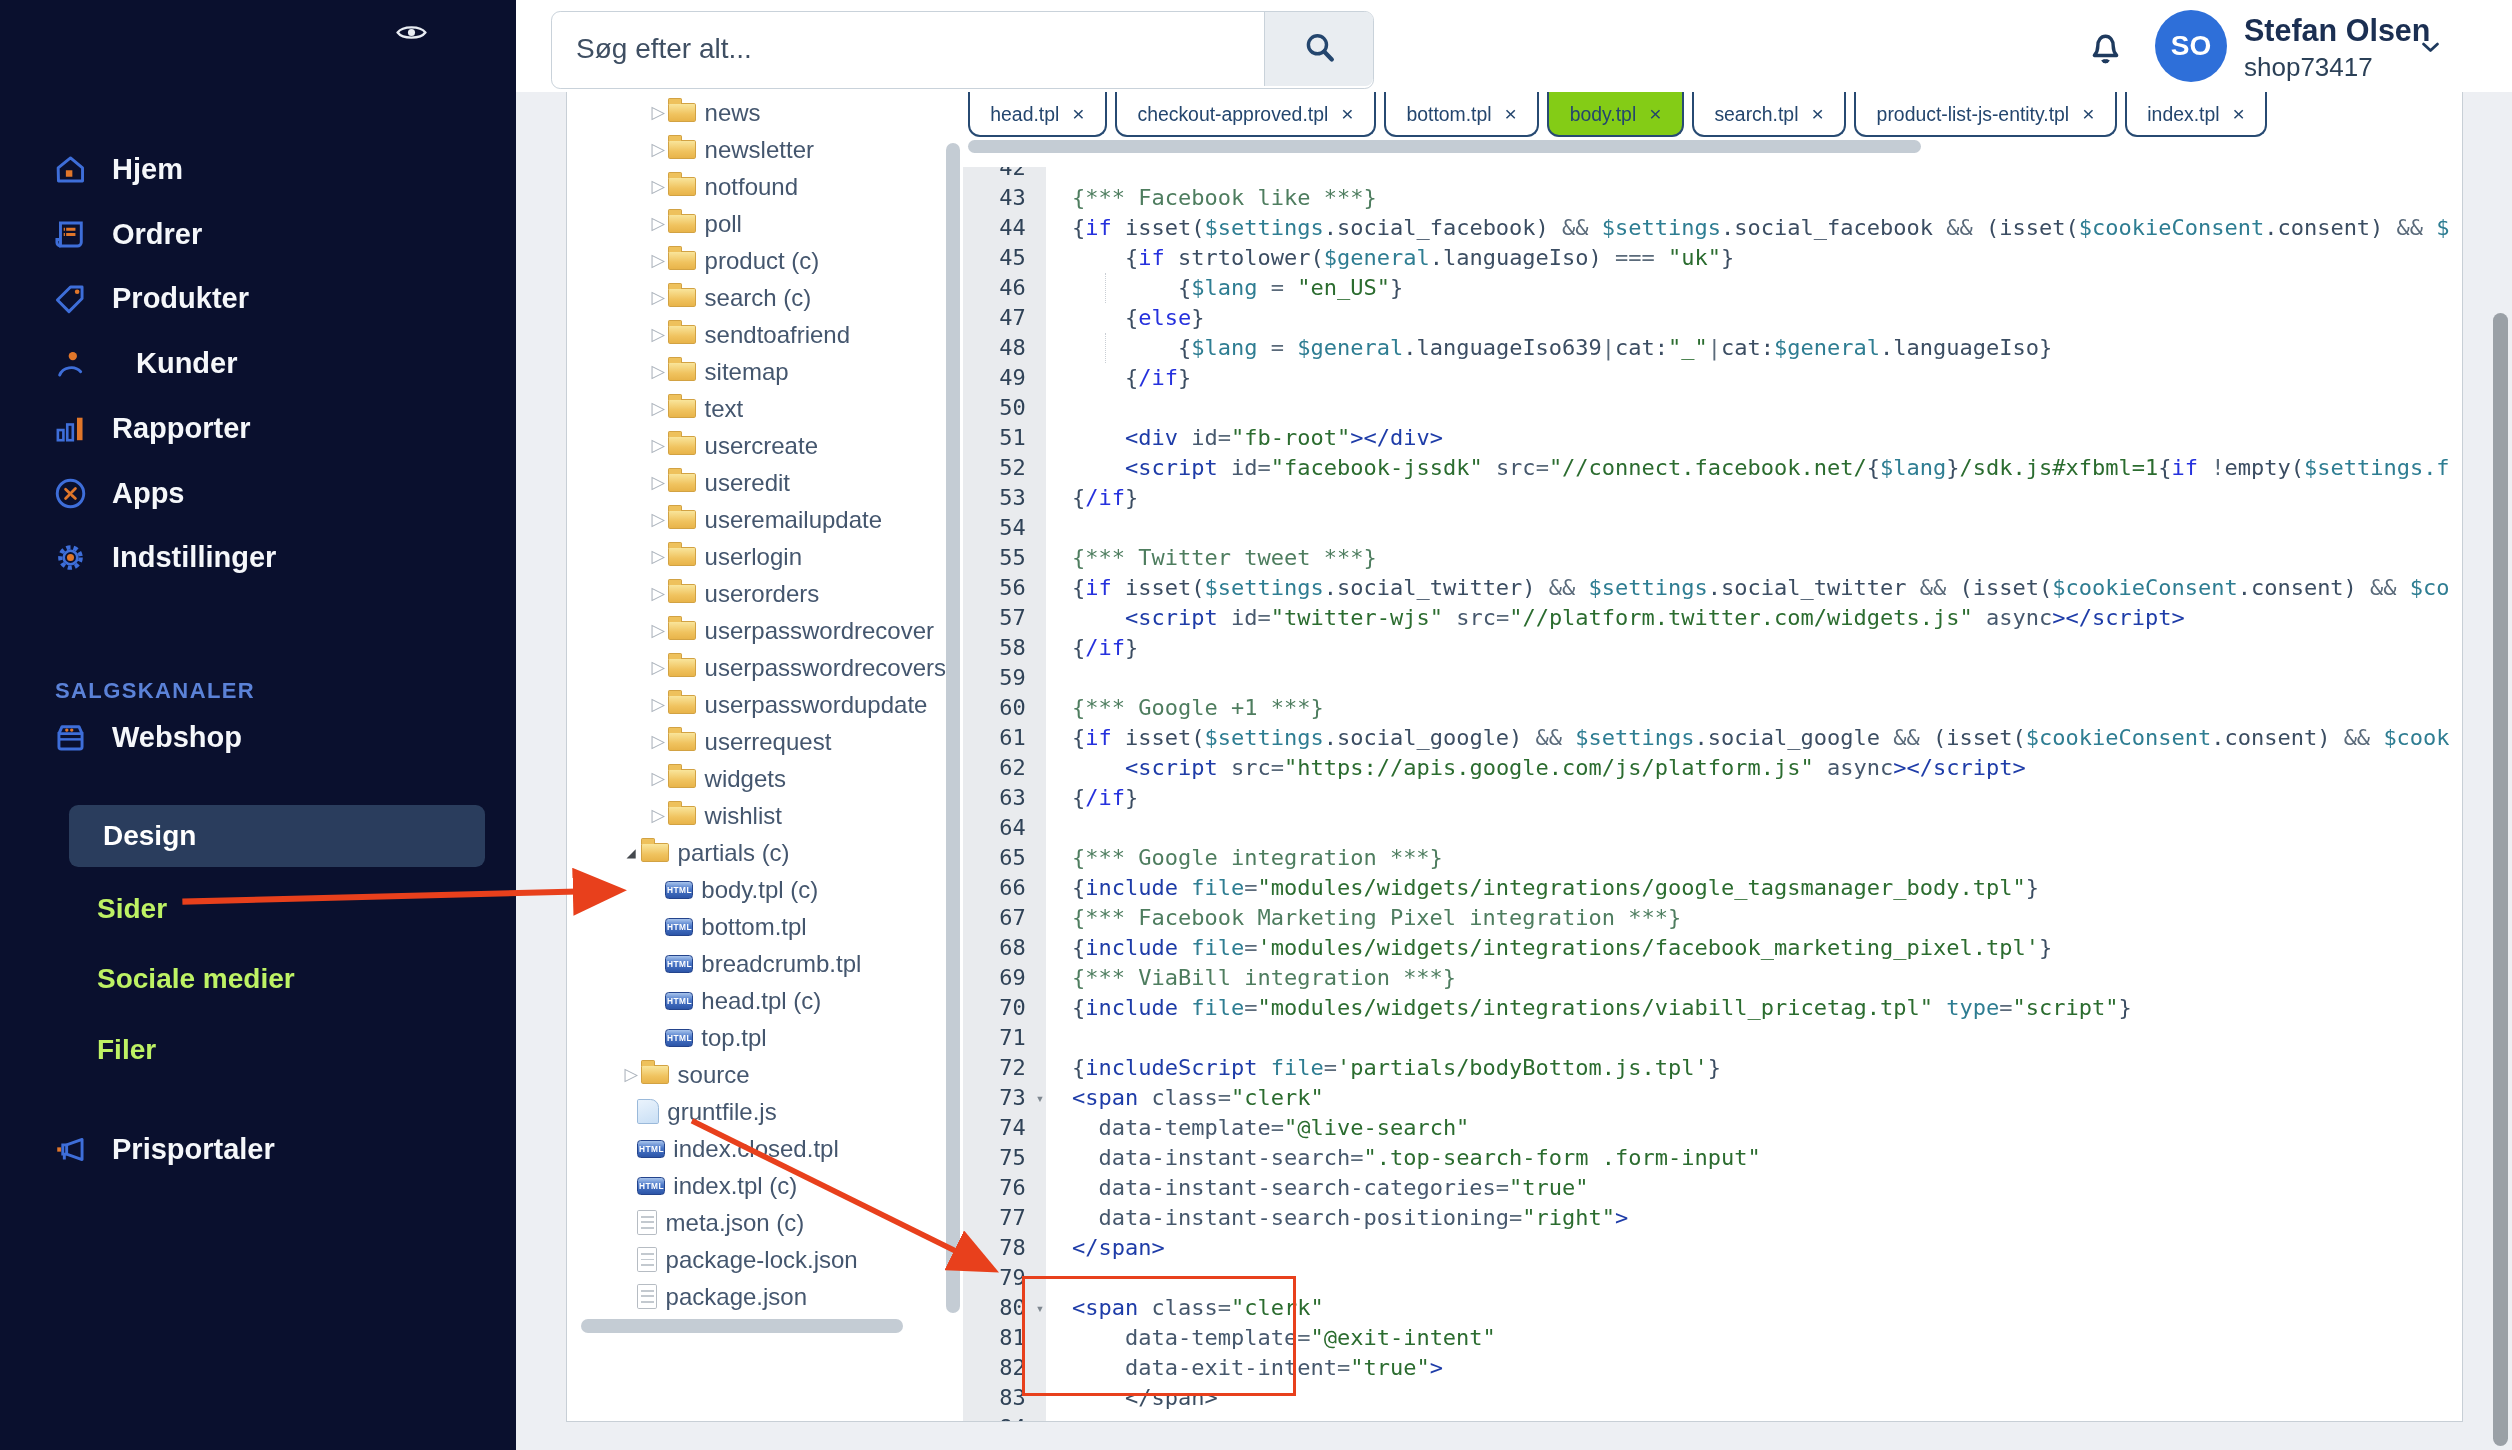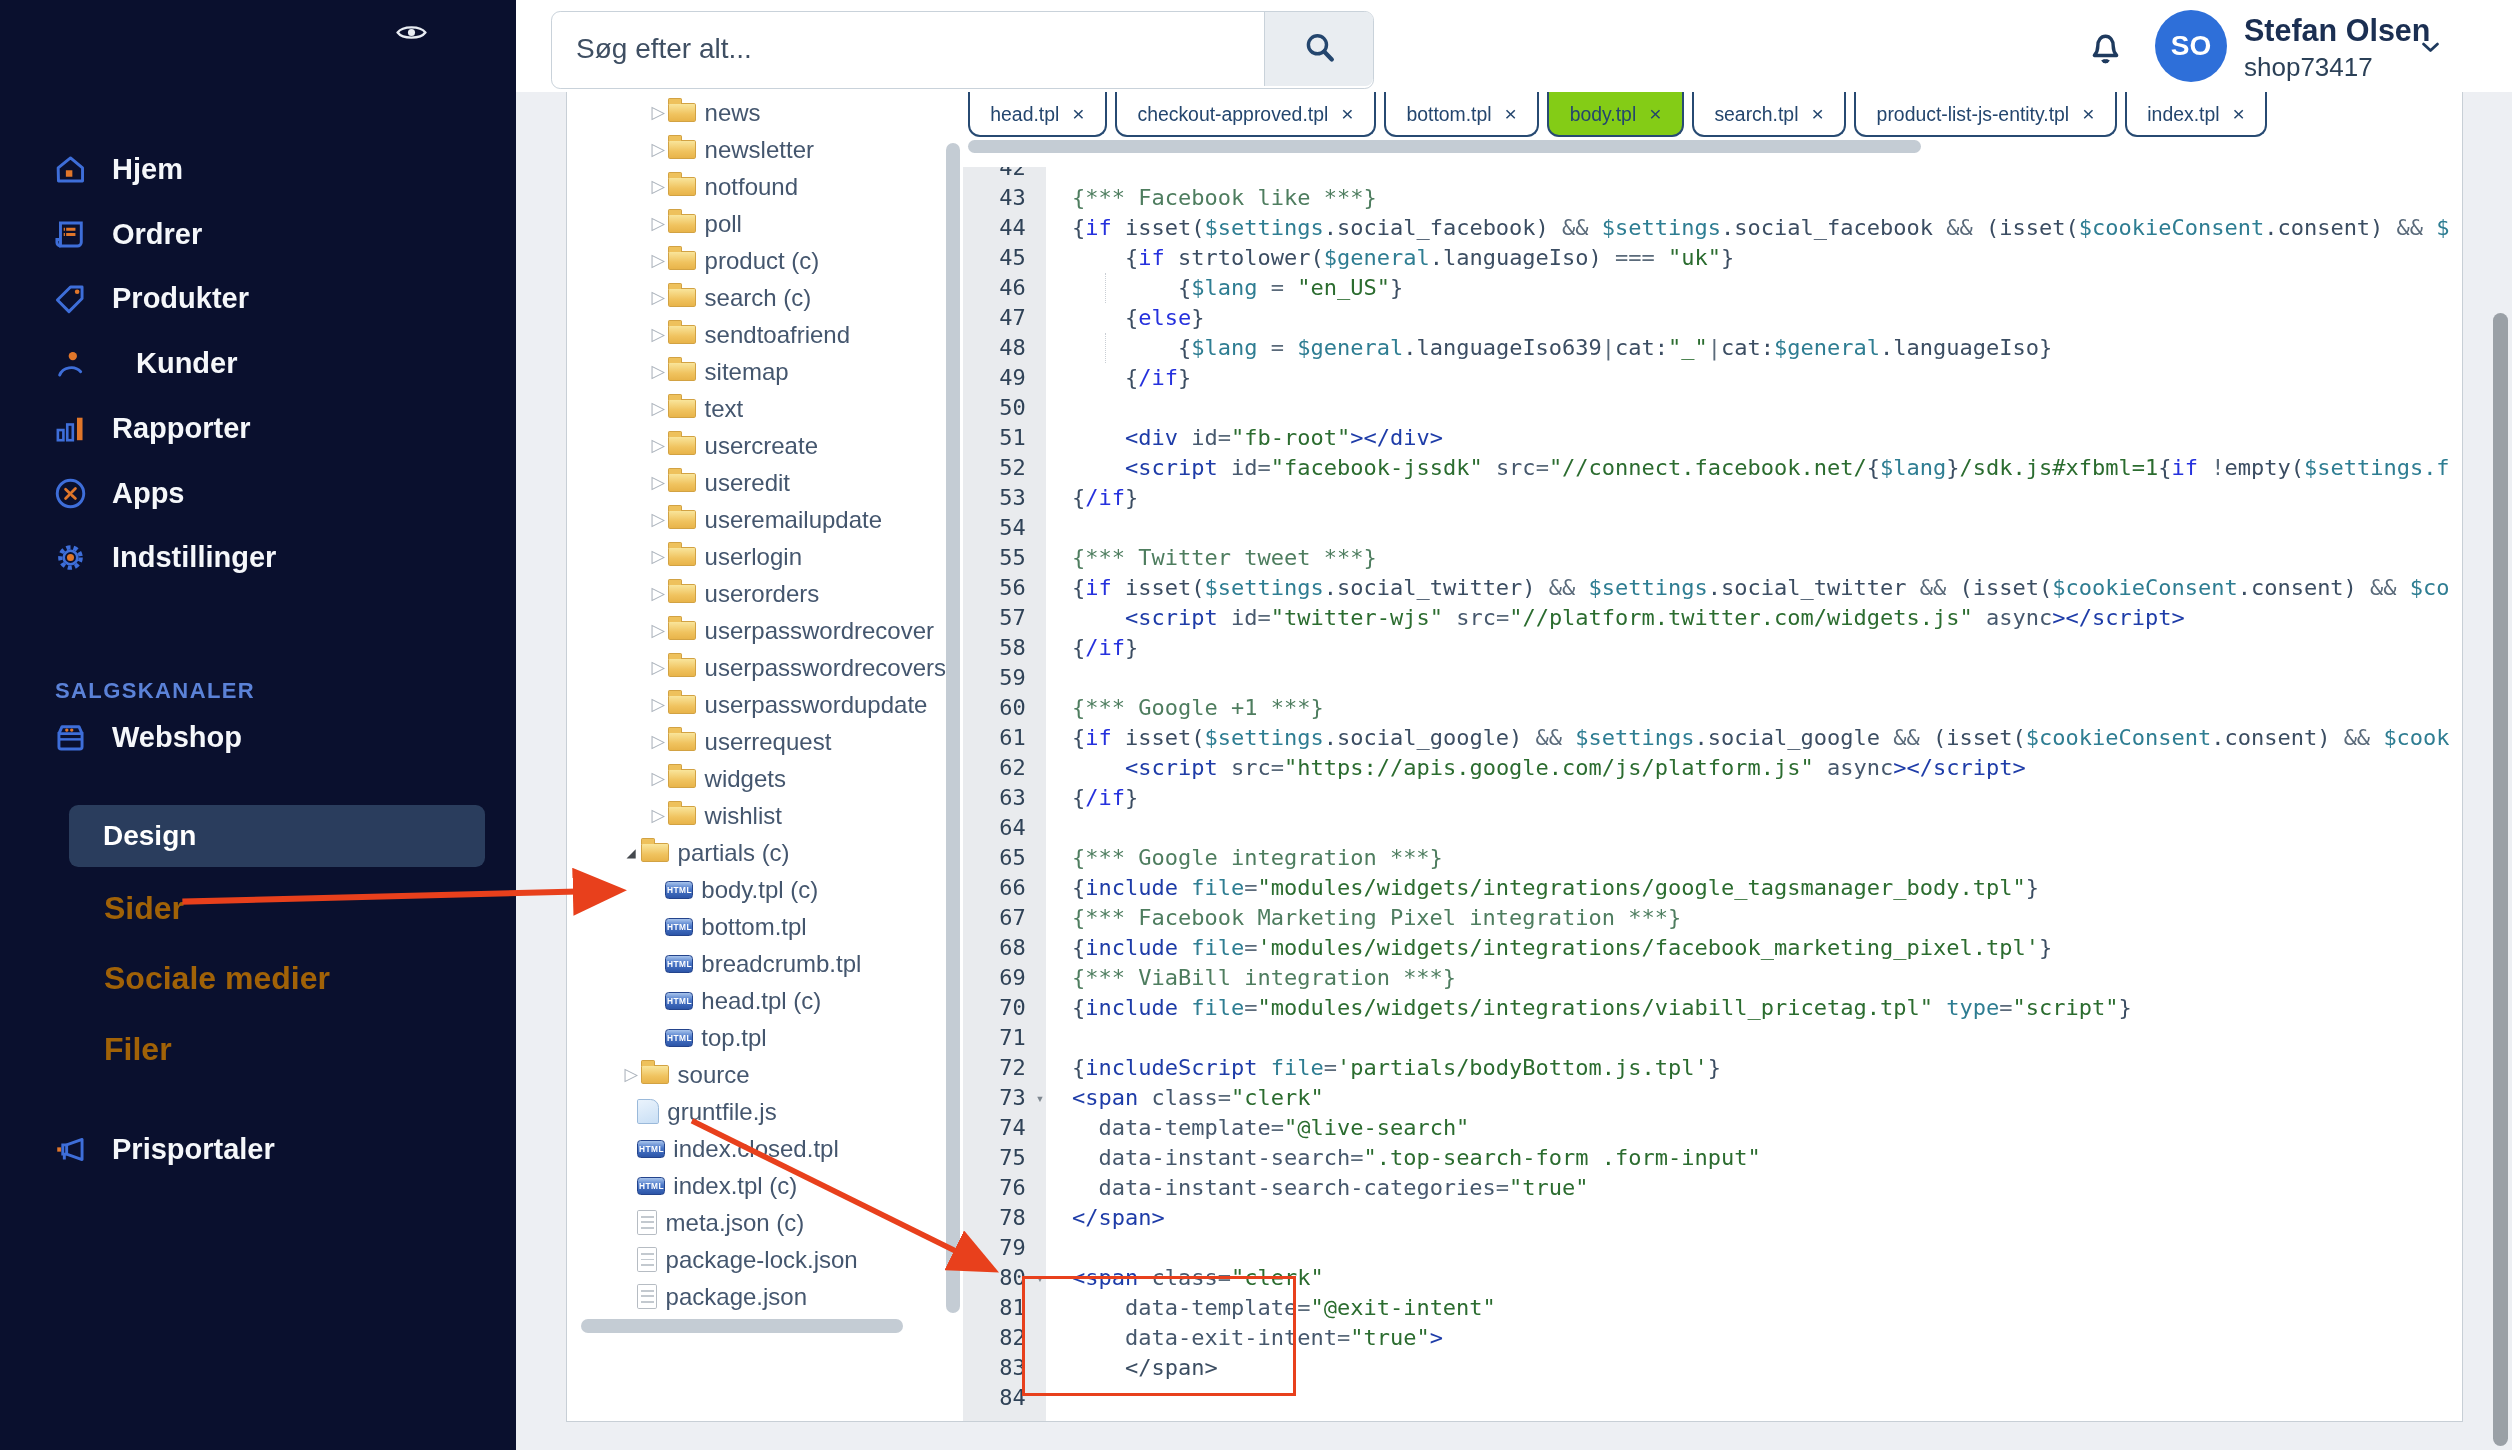--- a/index.html
+++ b/index.html
@@ -10,21 +10,21 @@
   .sidebar { position:absolute; left:0; top:0; width:516px; height:1450px; background:#0a102e; z-index:20; }
   .side-row { position:absolute; left:0; width:516px; height:65px; display:flex; align-items:center; cursor:pointer; }
   .side-ic { width:37px; height:37px; margin-left:52px; flex:0 0 37px; }
   .side-ic svg { width:37px; height:37px; display:block; }
   .side-label { margin-left:23px; color:#f5f7fa; font-size:29px; font-weight:600; }
   .side-section { position:absolute; left:55px; top:678px; color:#5b82d8; font-size:22px; font-weight:bold; letter-spacing:1.4px; }
   .webshop-row { position:absolute; left:0; top:705px; width:516px; height:65px; display:flex; align-items:center; }
   .eye-btn { position:absolute; left:393px; top:14px; width:37px; height:37px; }
   .eye-btn svg { width:37px; height:37px; }
   .design-btn { position:absolute; left:69px; top:805px; width:416px; height:62px; background:#2a3d5d; border-radius:9.2px; color:#ffffff; font-size:28px; font-weight:600; line-height:62px; padding-left:34px; cursor:pointer; }
-  .sub-item { position:absolute; left:104px; height:41px; color:#a16207; font-size:32px; font-weight:600; line-height:41px; cursor:pointer; }
+  .sub-item { position:absolute; left:97px; height:41px; color:#bef264; font-size:28px; font-weight:600; line-height:41px; cursor:pointer; }
 
   
   .header { position:absolute; left:516px; top:0; width:1996px; height:92px; background:#ffffff; z-index:30; }
   .searchbox { position:absolute; left:35px; top:11px; width:823px; height:78px; border:1.8px solid #c9d2da; border-radius:9.2px; background:#fff; }
   .search-ph { position:absolute; left:24px; top:0; height:74px; line-height:74px; color:#3f4f63; font-size:28px; }
   .search-btn { position:absolute; right:0; top:0; width:109px; height:74px; background:#e9edf1; border-left:1.8px solid #c9d2da; border-radius:0 7.4px 7.4px 0; display:flex; align-items:center; justify-content:center; cursor:pointer; }
   .search-btn svg { width:41px; height:41px; }
   .bell { position:absolute; left:1568px; top:25px; width:43px; height:43px; cursor:pointer; }
   .bell svg { width:43px; height:43px; }
   .avatar { position:absolute; left:1639px; top:10.2px; width:72px; height:72px; border-radius:50%; background:#2e6fd9; color:#fff; font-size:28px; font-weight:bold; text-align:center; line-height:72px; cursor:pointer; }
@@ -539,20 +539,24 @@
         </div>
         <div class="cl">
           <span class="ln">75</span>
           <pre><span class="pl">  </span><span class="at">data-instant-search</span><span class="op">=</span><span class="st">".top-search-form .form-input"</span></pre>
         </div>
         <div class="cl">
           <span class="ln">76</span>
           <pre><span class="pl">  </span><span class="at">data-instant-search-categories</span><span class="op">=</span><span class="st">"true"</span></pre>
         </div>
         <div class="cl">
+          <span class="ln">77</span>
+          <pre><span class="pl">  </span><span class="at">data-instant-search-positioning</span><span class="op">=</span><span class="st">"right"</span><span class="tg">&gt;</span></pre>
+        </div>
+        <div class="cl">
           <span class="ln">78</span>
           <pre><span class="tg">&lt;/span&gt;</span></pre>
         </div>
         <div class="cl">
           <span class="ln">79</span>
           <pre></pre>
         </div>
         <div class="cl">
           <span class="ln">80<span class="fold">▾</span></span>
           <pre><span class="tg">&lt;span</span><span class="pl"> </span><span class="at">class</span><span class="op">=</span><span class="st">"clerk"</span></pre>

